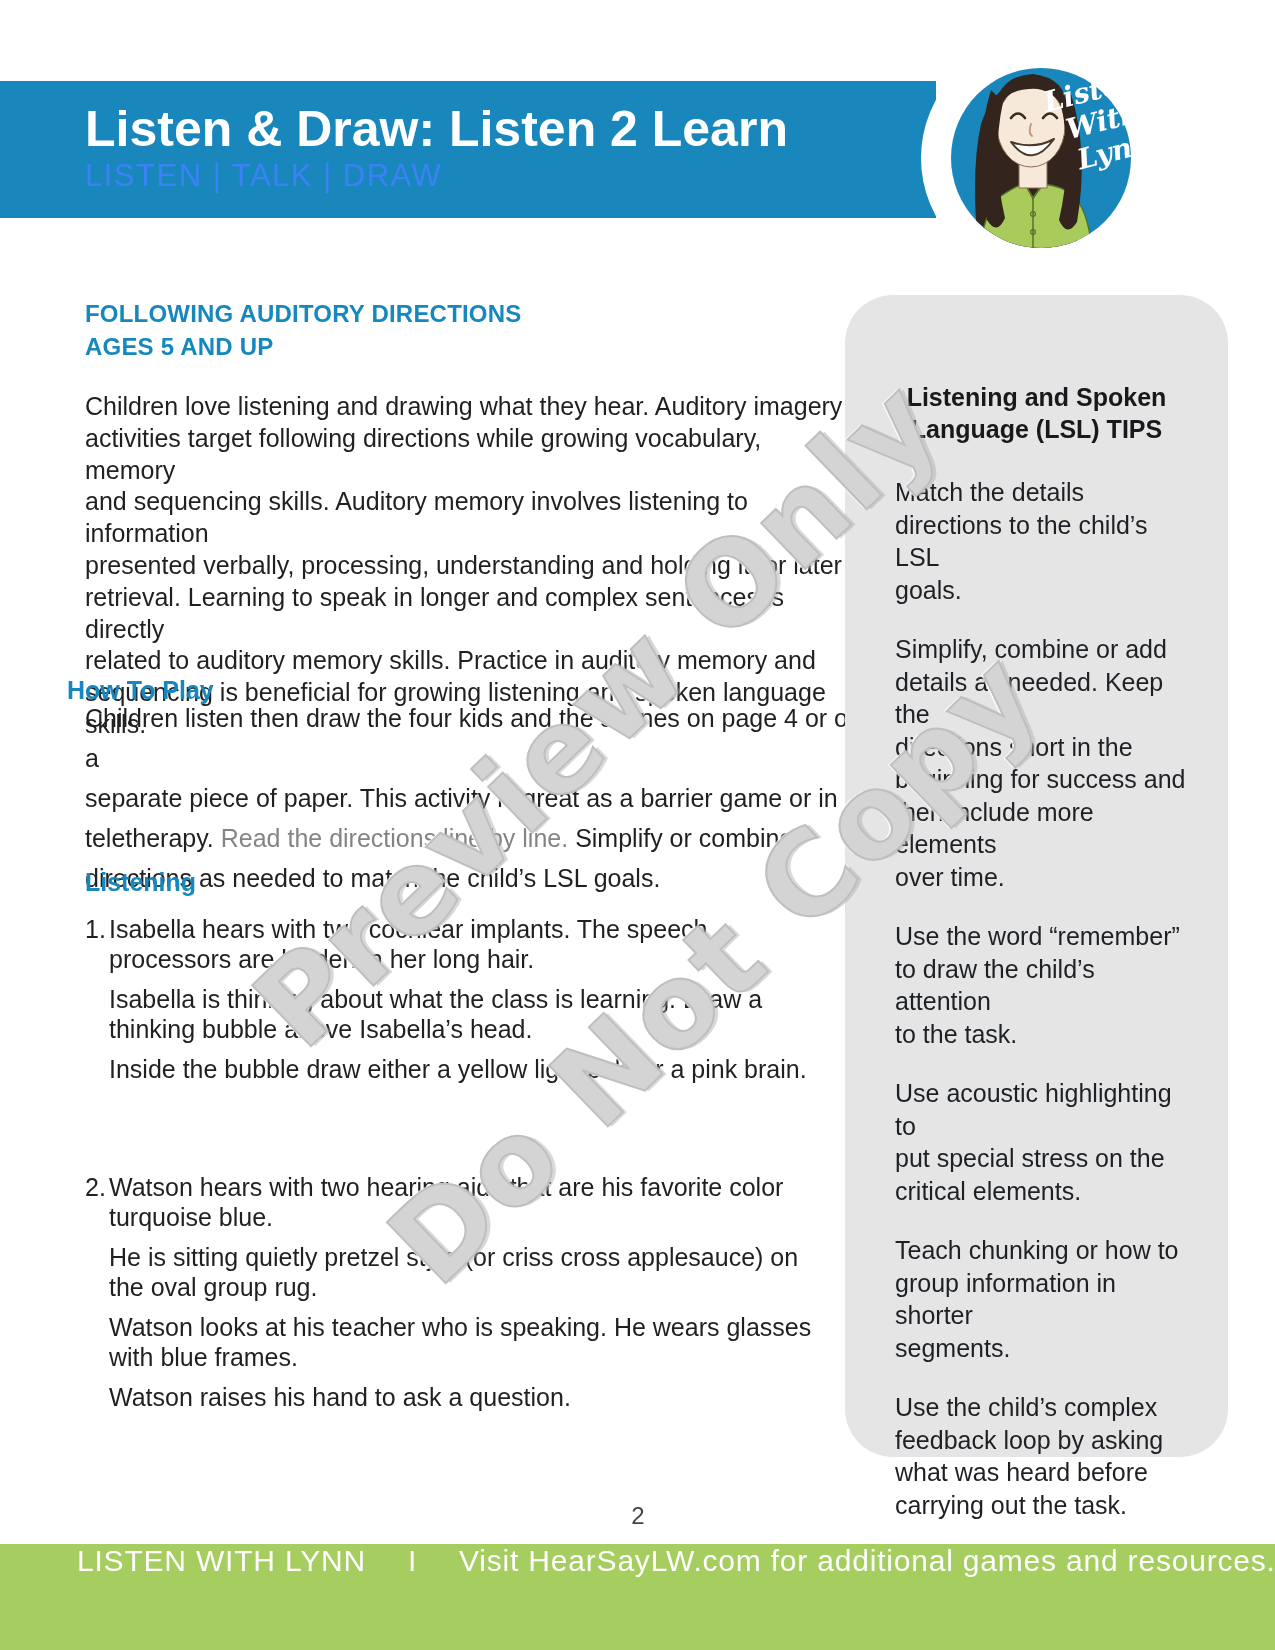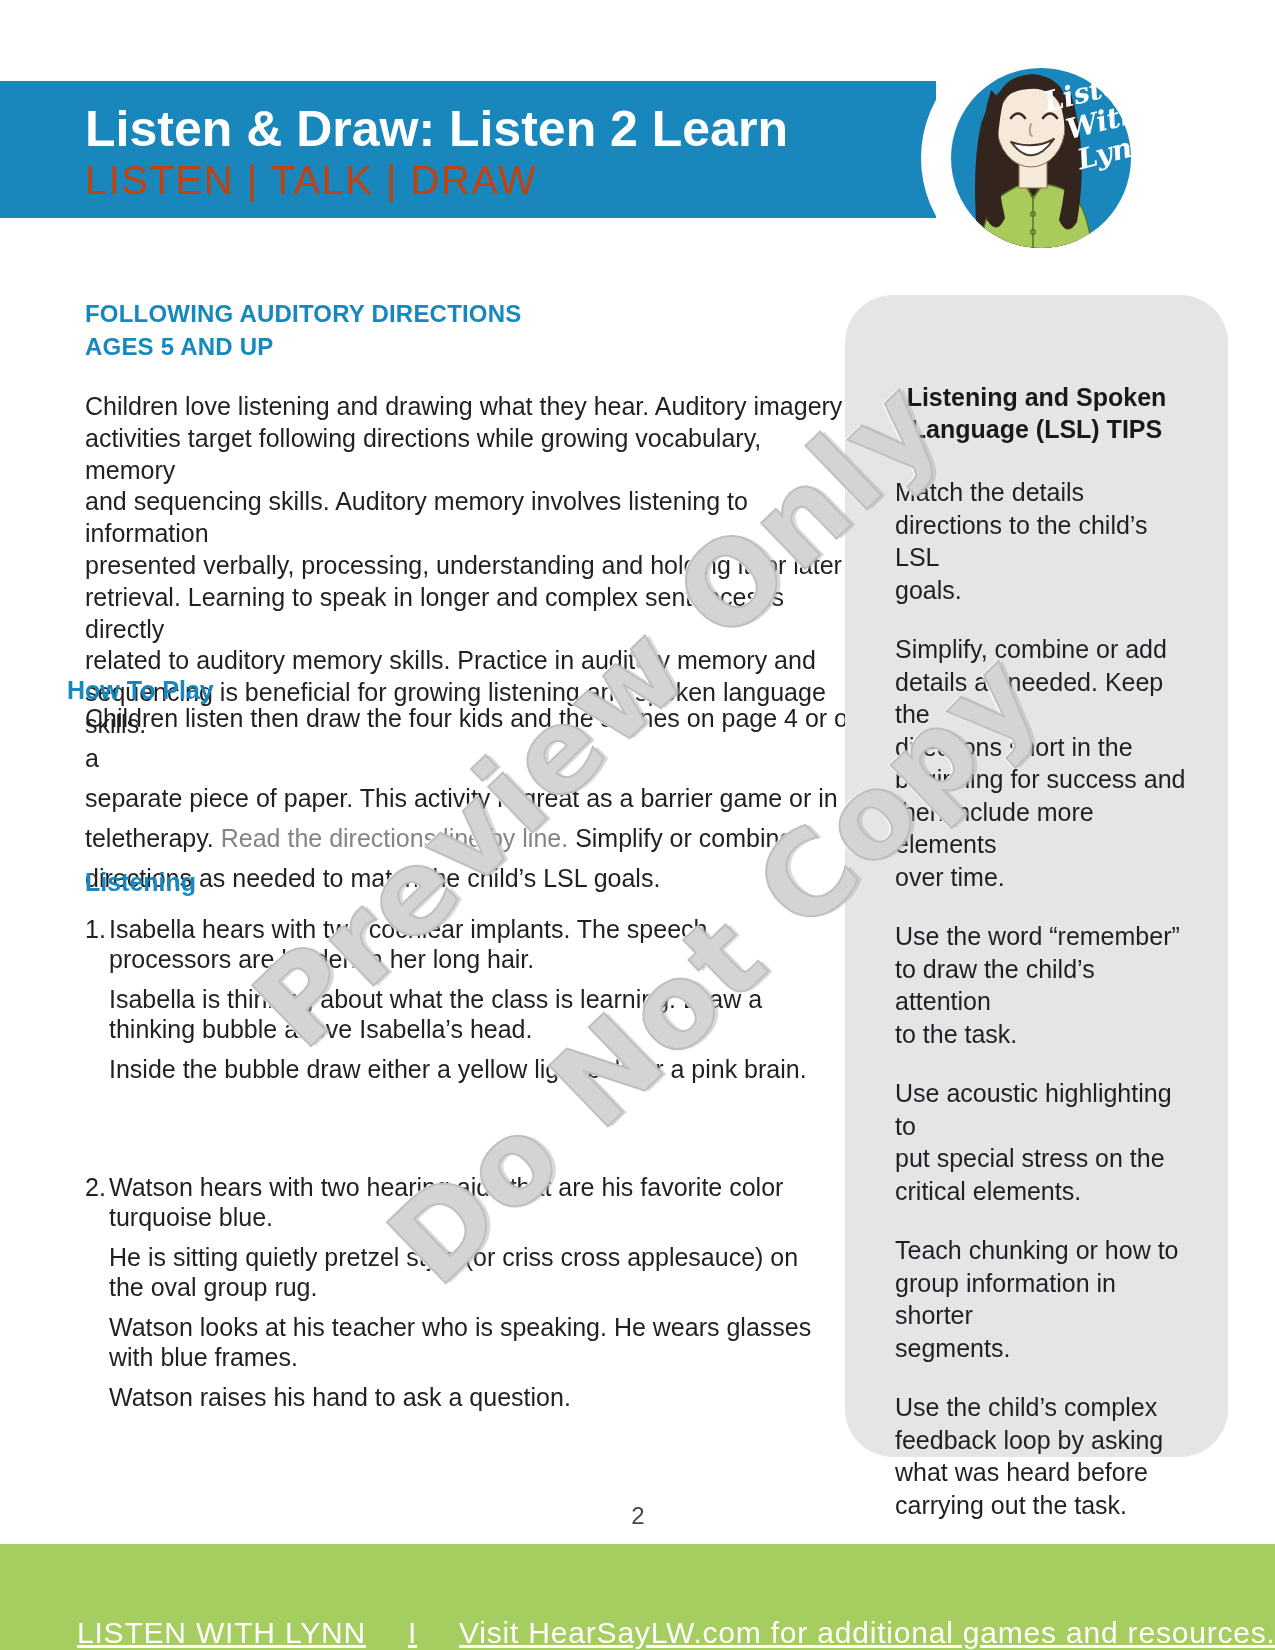--- a/index.html
+++ b/index.html
@@ -2,21 +2,21 @@
 <html><head>
 <meta charset="utf-8">
 <style>
   html,body{margin:0;padding:0;background:#fff;}
   .page{position:relative;width:1275px;height:1650px;background:#ffffff;overflow:hidden;
         font-family:"Liberation Sans",sans-serif;color:#211f1f;}
 
   
   .header-band{position:absolute;left:0;top:81px;width:936px;height:137px;background:#1987bc;}
   .hdr-title{position:absolute;left:85px;top:104px;font-size:50px;font-weight:bold;color:#fff;line-height:1;white-space:nowrap;}
-  .hdr-sub{position:absolute;left:85px;top:160px;font-size:40px;color:#c2410c;letter-spacing:1.5px;line-height:1;white-space:nowrap;}
+  .hdr-sub{position:absolute;left:85px;top:160px;font-size:31px;color:#3b82f6;letter-spacing:1.5px;line-height:1;white-space:nowrap;}
   .logo{position:absolute;left:921px;top:38px;width:240px;height:240px;}
 
   
   .h-blue{color:#1688bd;font-weight:bold;}
   .heading1{position:absolute;left:85px;top:297px;font-size:24px;line-height:33px;letter-spacing:.2px;}
   .htp-head{position:absolute;left:67px;top:675px;font-size:25px;line-height:30px;}
   .dir-head{position:absolute;left:85px;top:867px;font-size:25px;line-height:30px;}
 
   
   .intro{position:absolute;left:85px;top:391px;width:760px;font-size:25px;line-height:31.8px;white-space:pre-line;}
@@ -40,22 +40,22 @@
              font-size:116px;letter-spacing:3px;white-space:nowrap;color:#d4d4d4;
              -webkit-text-stroke:2px #bfbfbf;
              text-shadow:-2px -2px 0 rgba(255,255,255,.75), 3px 3px 0 rgba(170,170,170,.45);
              transform:rotate(-44deg);}
   .wm1{left:160px;top:672px;width:820px;text-align:center;}
   .wm2{left:292px;top:902px;width:840px;text-align:center;}
 
   
   .page-number{position:absolute;left:573px;top:1502px;width:130px;text-align:center;font-size:24px;color:#454545;}
   .footer{position:absolute;left:0;top:1544px;width:100%;height:106px;background:#a6cd5f;
-          display:flex;align-items:flex-end;box-sizing:border-box;padding-left:77px;
-          color:#ffffff;font-size:30px;letter-spacing:.8px;white-space:nowrap;text-decoration:underline;}
+          display:flex;align-items:flex-start;box-sizing:border-box;padding-left:77px;
+          color:#ffffff;font-size:30px;letter-spacing:.8px;white-space:nowrap;}
   .footer .sep{margin:0 42px;}
 </style>
 </head>
 <body>
 
 <div class="page">
 
   <div class="header-band"></div>
   <div class="hdr-title">Listen &amp; Draw: Listen 2 Learn</div>
   <div class="hdr-sub">LISTEN | TALK | DRAW</div>

